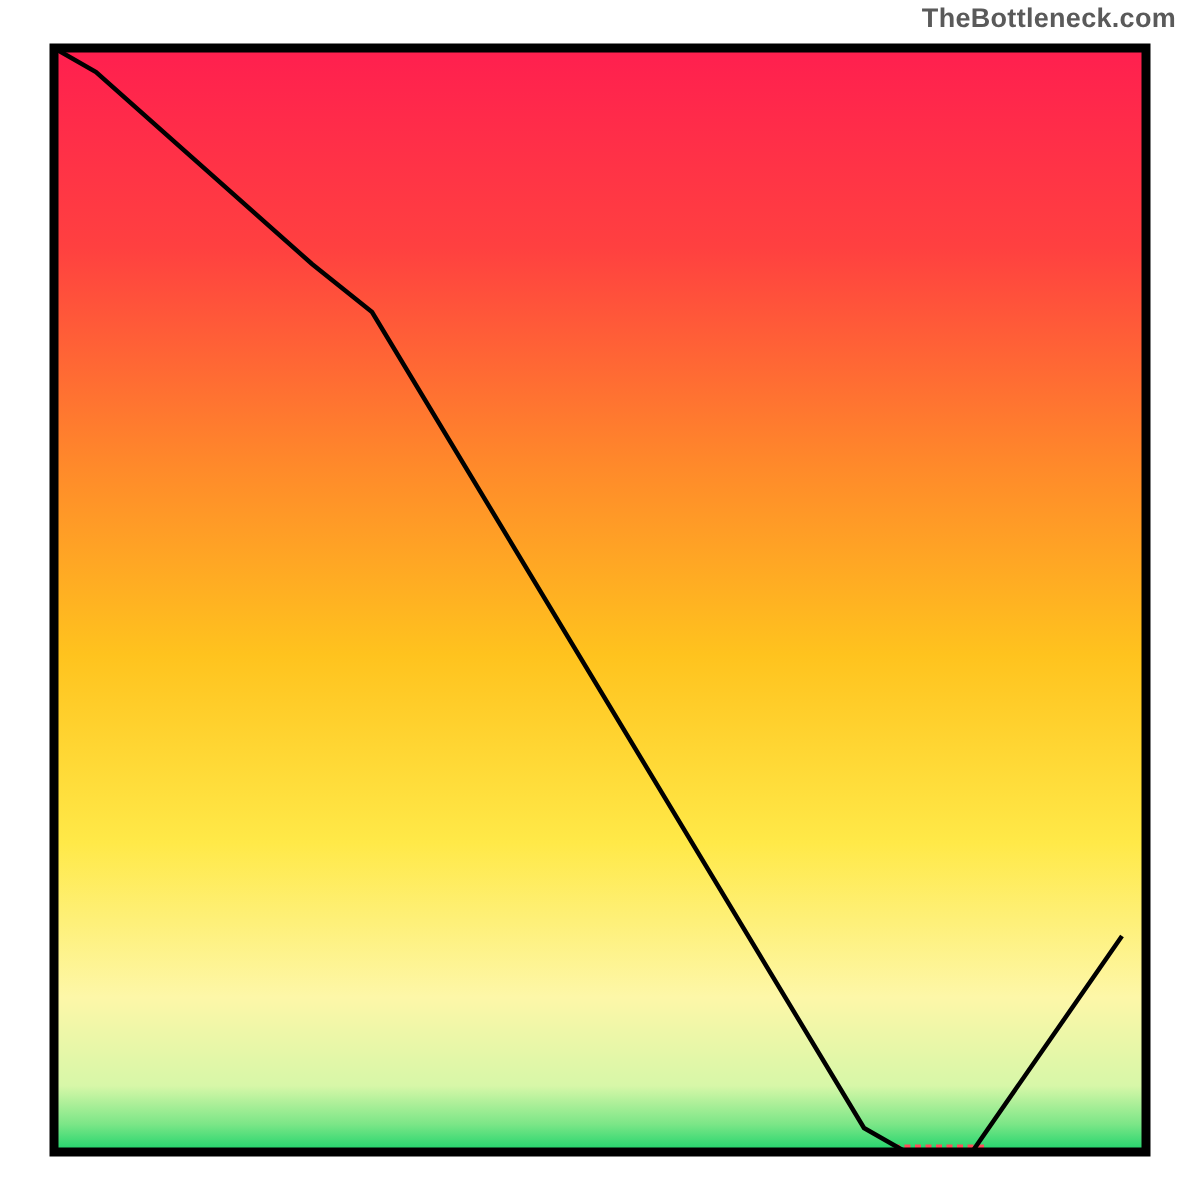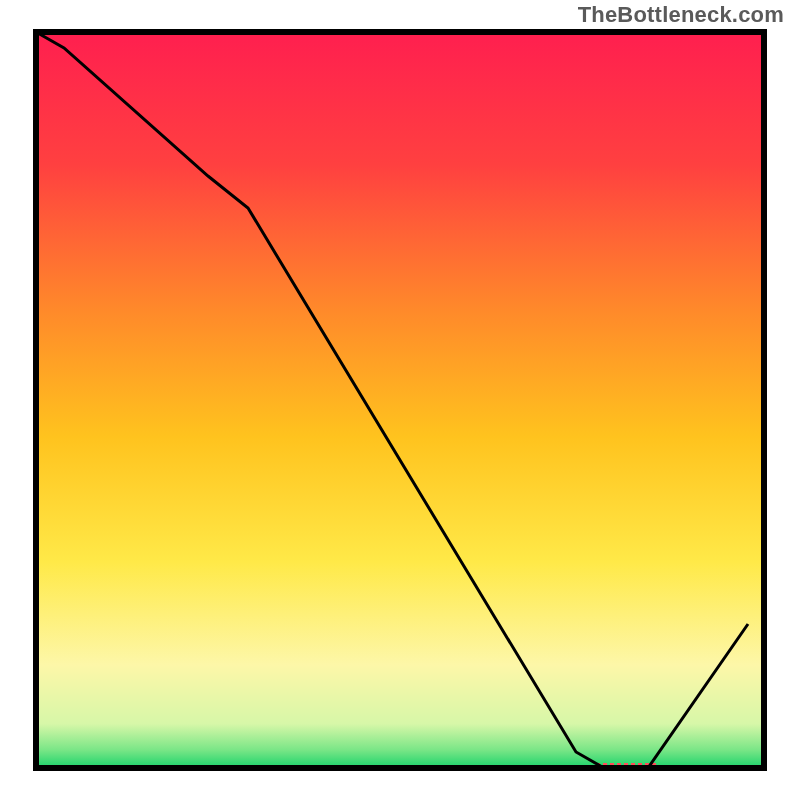--- a/index.html
+++ b/index.html
@@ -13,21 +13,21 @@
   }
   .stage {
     position: relative;
     width: 800px;
     height: 800px;
   }
   .attribution {
     position: absolute;
     top: 2px;
     right: 16px;
-    font-size: 22px;
+    font-size: 18px;
     font-weight: 600;
     color: #5a5a5a;
     letter-spacing: 0.2px;
   }
   svg.plot {
     position: absolute;
     left: 0;
     top: 0;
   }
 </style>

